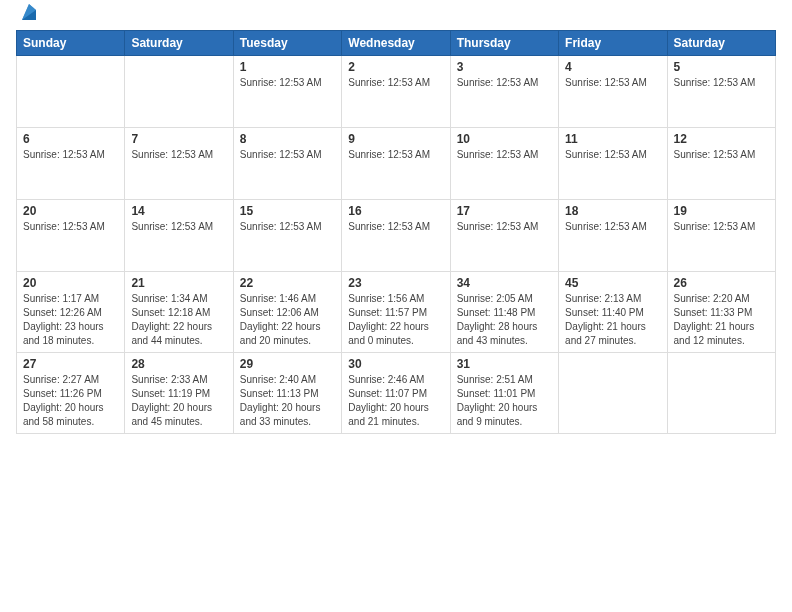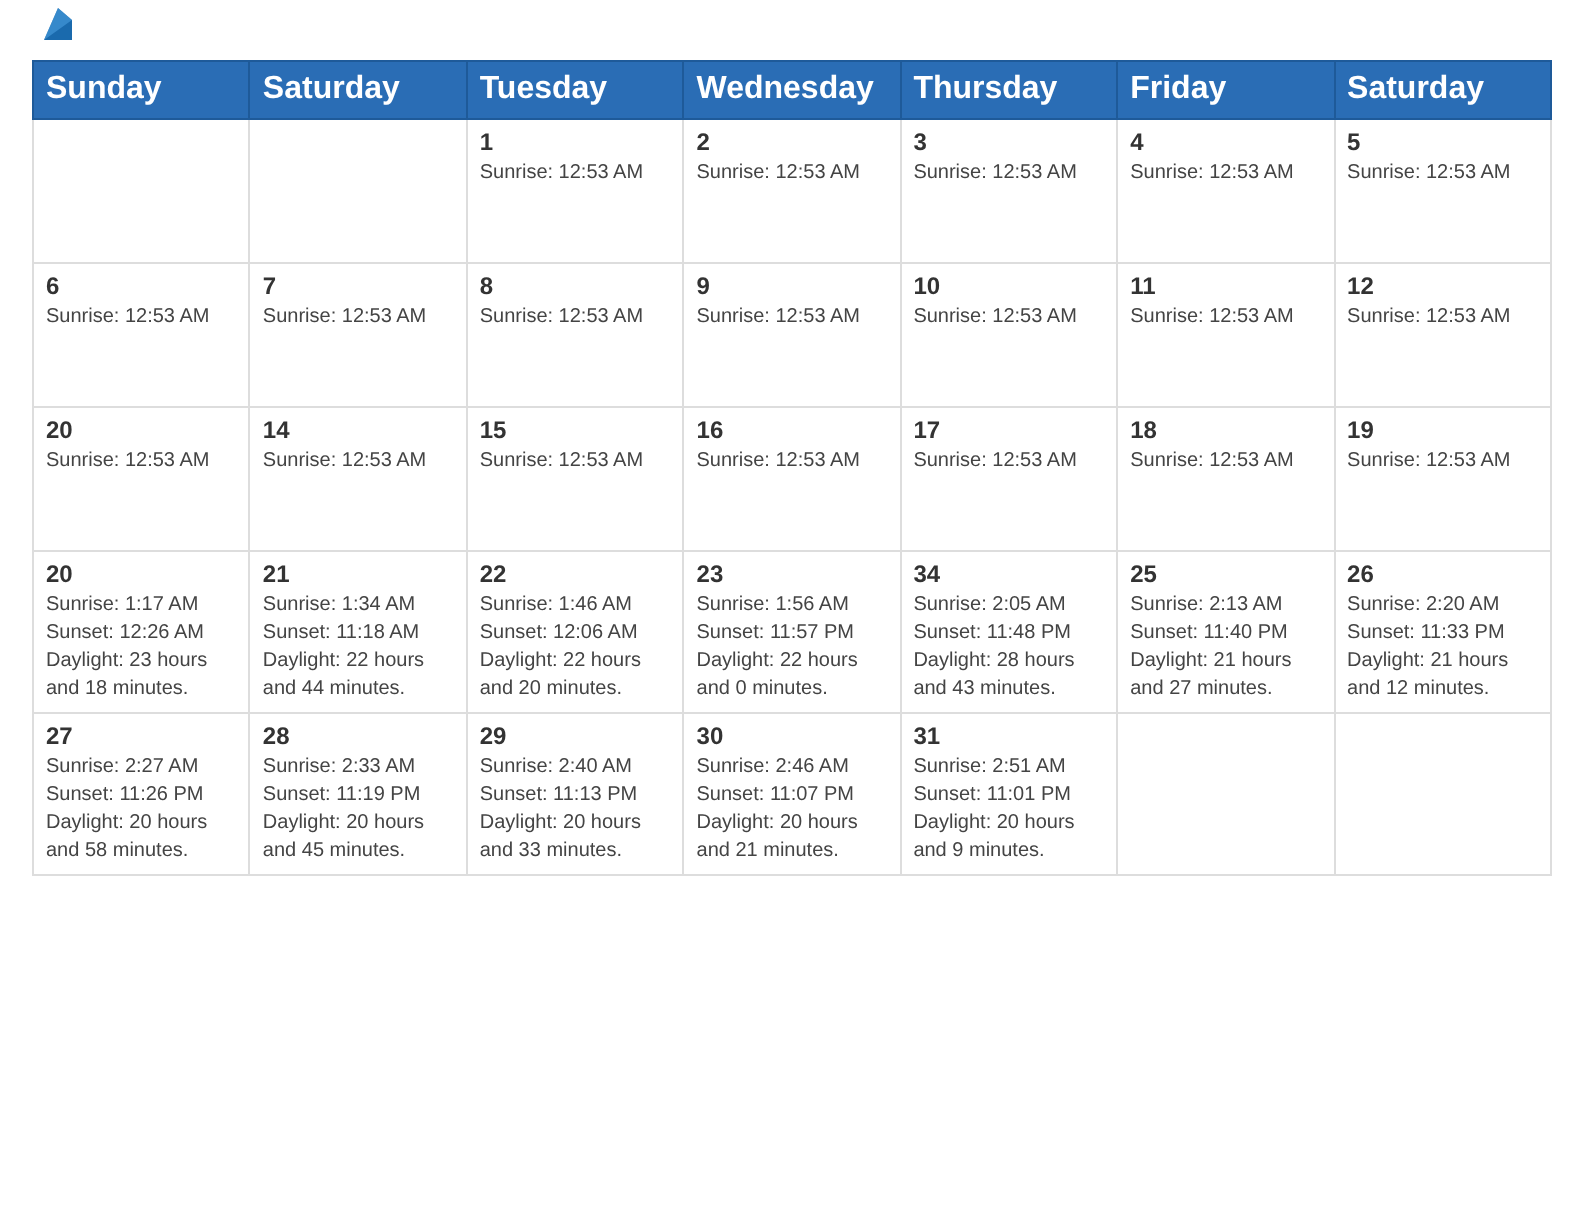--- a/index.html
+++ b/index.html
@@ -65,21 +65,21 @@
     .calendar {
       width: 100%;
       border-collapse: collapse;
       border: 1px solid #ccc;
       font-size: 11px;
     }
     .calendar th {
       background: #2a6db5;
       color: #fff;
       padding: 5px 6px;
-      font-size: 16px;
+      font-size: 12px;
       font-weight: bold;
       text-align: left;
       border: 1px solid #1e5a99;
     }
     .calendar td {
       width: calc(100% / 7);
       vertical-align: top;
       padding: 4px 6px;
       border: 1px solid #ddd;
       min-height: 72px;
@@ -219,21 +219,21 @@
         <tr>
           <td>
             <span class="day-num">20</span>
             <div class="day-info">Sunrise: 1:17 AM</div>
             <div class="day-info">Sunset: 12:26 AM</div>
             <div class="day-info">Daylight: 23 hours and 18 minutes.</div>
           </td>
           <td>
             <span class="day-num">21</span>
             <div class="day-info">Sunrise: 1:34 AM</div>
-            <div class="day-info">Sunset: 11:18 AM</div>
+            <div class="day-info">Sunset: 12:18 AM</div>
             <div class="day-info">Daylight: 22 hours and 44 minutes.</div>
           </td>
           <td>
             <span class="day-num">22</span>
             <div class="day-info">Sunrise: 1:46 AM</div>
             <div class="day-info">Sunset: 12:06 AM</div>
             <div class="day-info">Daylight: 22 hours and 20 minutes.</div>
           </td>
           <td>
             <span class="day-num">23</span>
@@ -241,21 +241,21 @@
             <div class="day-info">Sunset: 11:57 PM</div>
             <div class="day-info">Daylight: 22 hours and 0 minutes.</div>
           </td>
           <td>
             <span class="day-num">34</span>
             <div class="day-info">Sunrise: 2:05 AM</div>
             <div class="day-info">Sunset: 11:48 PM</div>
             <div class="day-info">Daylight: 28 hours and 43 minutes.</div>
           </td>
           <td>
-            <span class="day-num">25</span>
+            <span class="day-num">45</span>
             <div class="day-info">Sunrise: 2:13 AM</div>
             <div class="day-info">Sunset: 11:40 PM</div>
             <div class="day-info">Daylight: 21 hours and 27 minutes.</div>
           </td>
           <td>
             <span class="day-num">26</span>
             <div class="day-info">Sunrise: 2:20 AM</div>
             <div class="day-info">Sunset: 11:33 PM</div>
             <div class="day-info">Daylight: 21 hours and 12 minutes.</div>
           </td>

